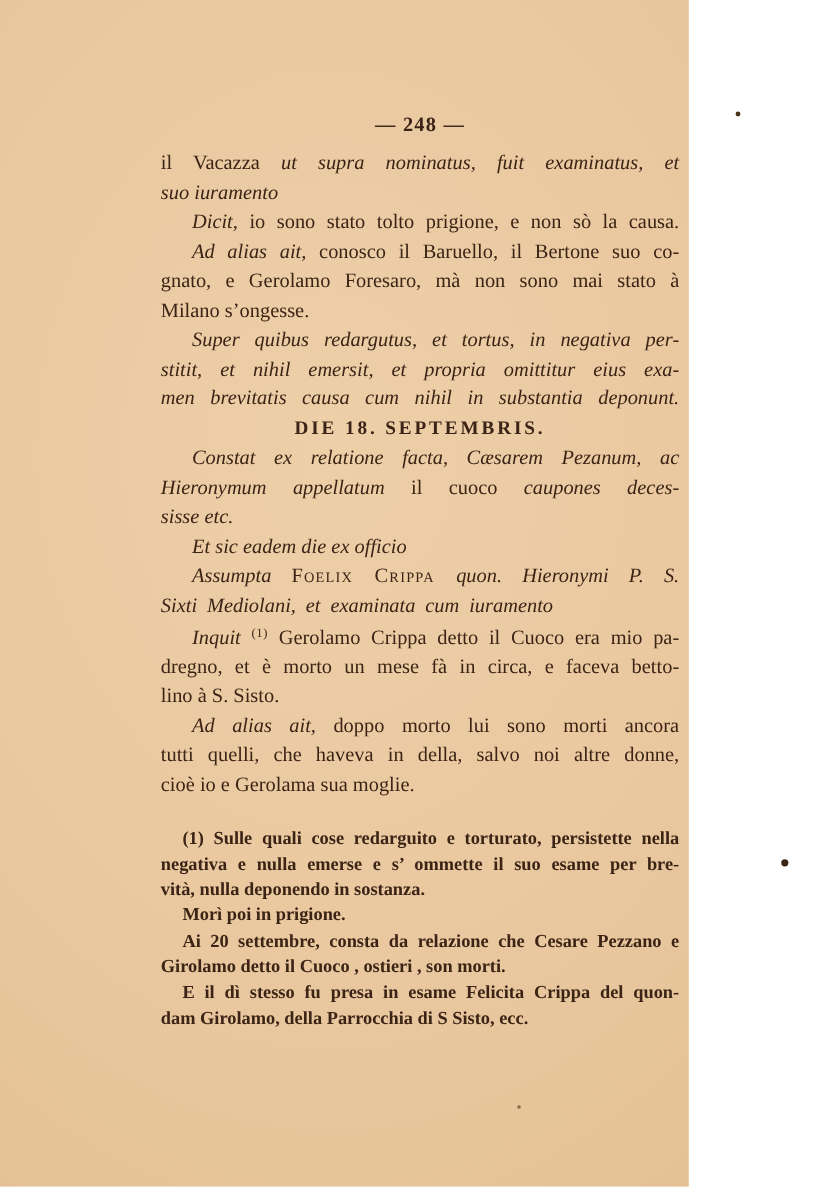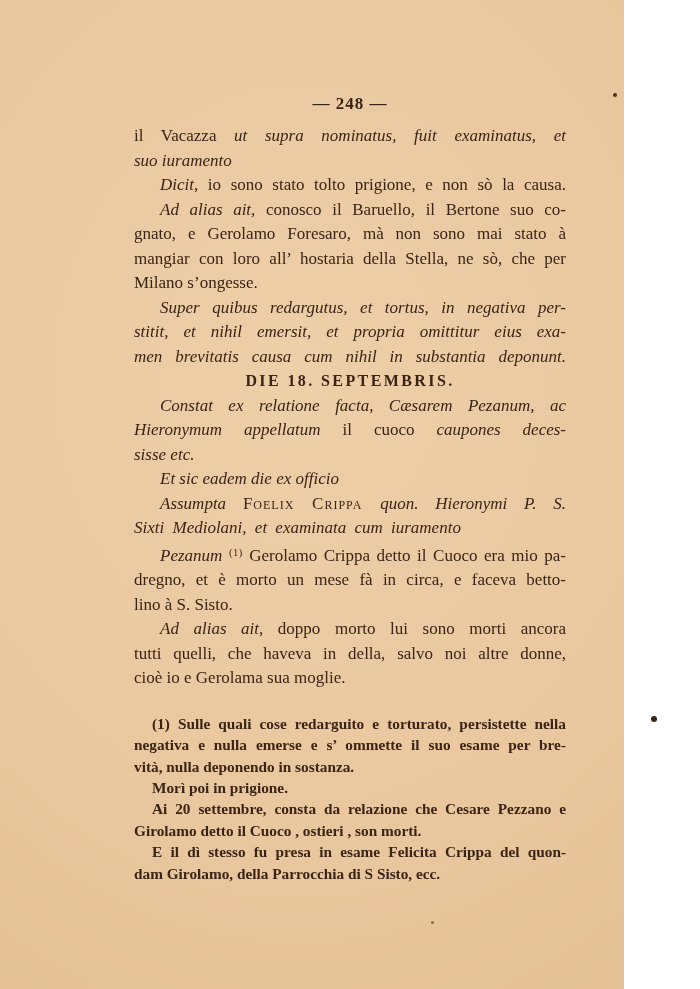--- a/index.html
+++ b/index.html
@@ -5,21 +5,21 @@
   :root {
     --paper: #e9c79e;
     --paper-light: #edcfa8;
     --paper-dark: #e0bd90;
     --ink: #3b2415;
   }
   * { margin: 0; padding: 0; box-sizing: border-box; }
   html, body { width: 700px; height: 989px; overflow: hidden; }
   .page {
     position: relative;
-    width: 624px;
+    width: 574px;
     height: 989px;
     background:
       radial-gradient(ellipse 120% 90% at 48% 38%, var(--paper-light) 0%, var(--paper) 55%, var(--paper-dark) 100%);
     color: var(--ink);
     font-family: "Liberation Serif", "DejaVu Serif", serif;
   }
   .column {
     position: absolute;
     left: 134px;
     top: 94px;
@@ -66,33 +66,32 @@
 
 <div class="page">
   <div class="column">
     <div class="page-number">— 248 —</div>
     <div class="body-text" id="body-lines">
         <div class="line align-justify"><span class="seg-roman">il Vacazza </span><span class="seg-italic">ut supra nominatus, fuit examinatus, et</span></div>
         <div class="line align-left"><span class="seg-italic">suo iuramento</span></div>
         <div class="line align-justify indent"><span class="seg-italic">Dicit,</span><span class="seg-roman"> io sono stato tolto prigione, e non sò la causa.</span></div>
         <div class="line align-justify indent"><span class="seg-italic">Ad alias ait,</span><span class="seg-roman"> conosco il Baruello, il Bertone suo co-</span></div>
         <div class="line align-justify"><span class="seg-roman">gnato, e Gerolamo Foresaro, mà non sono mai stato à</span></div>
-        <div class="line align-justify"><span class="seg-roman">mangiar con loro all’ hostaria della Stella, ne sò, che per</span></div>
         <div class="line align-left"><span class="seg-roman">Milano s’ongesse.</span></div>
         <div class="line align-justify indent"><span class="seg-italic">Super quibus redargutus, et tortus, in negativa per-</span></div>
         <div class="line align-justify"><span class="seg-italic">stitit, et nihil emersit, et propria omittitur eius exa-</span></div>
         <div class="line align-justify"><span class="seg-italic">men brevitatis causa cum nihil in substantia deponunt.</span></div>
         <div class="line align-center"><span class="seg-caps">DIE 18. SEPTEMBRIS.</span></div>
         <div class="line align-justify indent"><span class="seg-italic">Constat ex relatione facta, Cæsarem Pezanum, ac</span></div>
         <div class="line align-justify"><span class="seg-italic">Hieronymum appellatum </span><span class="seg-roman">il cuoco </span><span class="seg-italic">caupones deces-</span></div>
         <div class="line align-left"><span class="seg-italic">sisse etc.</span></div>
         <div class="line align-left indent"><span class="seg-italic">Et sic eadem die ex officio</span></div>
         <div class="line align-justify indent"><span class="seg-italic">Assumpta </span><span class="seg-smallcaps">Foelix Crippa </span><span class="seg-italic">quon. Hieronymi P. S.</span></div>
         <div class="line align-left spread"><span class="seg-italic">Sixti Mediolani, et examinata cum iuramento</span></div>
-        <div class="line align-justify indent"><span class="seg-italic">Pezanum </span><span class="seg-sup">(1)</span><span class="seg-roman"> Gerolamo Crippa detto il Cuoco era mio pa-</span></div>
+        <div class="line align-justify indent"><span class="seg-italic">Inquit </span><span class="seg-sup">(1)</span><span class="seg-roman"> Gerolamo Crippa detto il Cuoco era mio pa-</span></div>
         <div class="line align-justify"><span class="seg-roman">dregno, et è morto un mese fà in circa, e faceva betto-</span></div>
         <div class="line align-left"><span class="seg-roman">lino à S. Sisto.</span></div>
         <div class="line align-justify indent"><span class="seg-italic">Ad alias ait,</span><span class="seg-roman"> doppo morto lui sono morti ancora</span></div>
         <div class="line align-justify"><span class="seg-roman">tutti quelli, che haveva in della, salvo noi altre donne,</span></div>
         <div class="line align-left"><span class="seg-roman">cioè io e Gerolama sua moglie.</span></div>
       </div>
     <div class="footnote" id="footnote-lines">
         <div class="line align-justify indent"><span class="seg-roman">(1) Sulle quali cose redarguito e torturato, persistette nella</span></div>
         <div class="line align-justify"><span class="seg-roman">negativa e nulla emerse e s’ ommette il suo esame per bre-</span></div>
         <div class="line align-left"><span class="seg-roman">vità, nulla deponendo in sostanza.</span></div>

